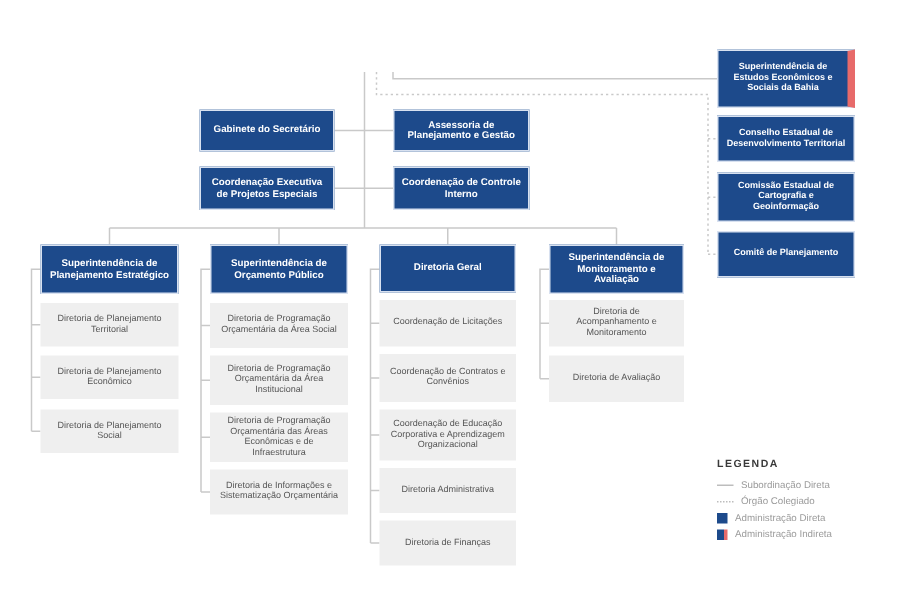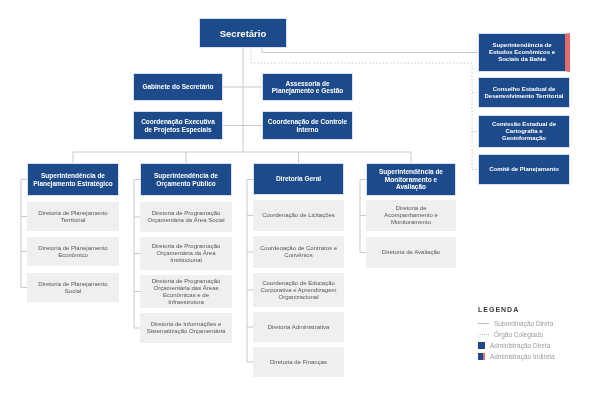--- a/index.html
+++ b/index.html
@@ -47,21 +47,20 @@
     <path d="M243 48 V152 M73 152 H411 M73 152 V163 M186 152 V163 M298.5 152 V163 M411 152 V163
              M223 87 H262 M223 125.5 H262 M262 48 V52.5 H478
              M27 179.5 H21 V287.5 M21 216.5 H27 M21 251.5 H27 M21 287.5 H27
              M140 179.5 H134 V328 M134 217 H140 M134 253.5 H140 M134 291.5 H140 M134 328 H140
              M253 179.5 H247 V362 M247 215.5 H253 M247 252 H253 M247 290 H253 M247 327 H253 M247 362 H253
              M366 179.5 H360 V252.5 M360 215.5 H366 M360 252.5 H366" fill="none" stroke="#C9C9C9" stroke-width="1"></path>
 
     <path d="M251 48 V63 H472 V169.5 M472 92.5 H478 M472 131.5 H478 M472 169.5 H478" fill="none" stroke="#C9C9C9" stroke-width="1" stroke-dasharray="1.5,2"></path>
   </svg>
 
-  <div class="node blue sec" style="left:199px;top:18px;width:88px;height:30px;">Secretário</div>
 
   <div class="node blue" style="left:133px;top:73px;width:90px;height:28px;">Gabinete do Secretário</div>
   <div class="node blue" style="left:262px;top:73px;width:91px;height:28px;">Assessoria de Planejamento e Gestão</div>
 
   <div class="node blue" style="left:133px;top:111px;width:90px;height:29px;">Coordenação Executiva de Projetos Especiais</div>
   <div class="node blue" style="left:262px;top:111px;width:91px;height:29px;">Coordenação de Controle Interno</div>
 
   <div class="node blue" style="left:27px;top:163px;width:92px;height:33px;">Superintendência de Planejamento Estratégico</div>
   <div class="node gray" style="left:27px;top:202px;width:92px;height:29px;">Diretoria de Planejamento Territorial</div>
   <div class="node gray" style="left:27px;top:237px;width:92px;height:29px;">Diretoria de Planejamento Econômico</div>

